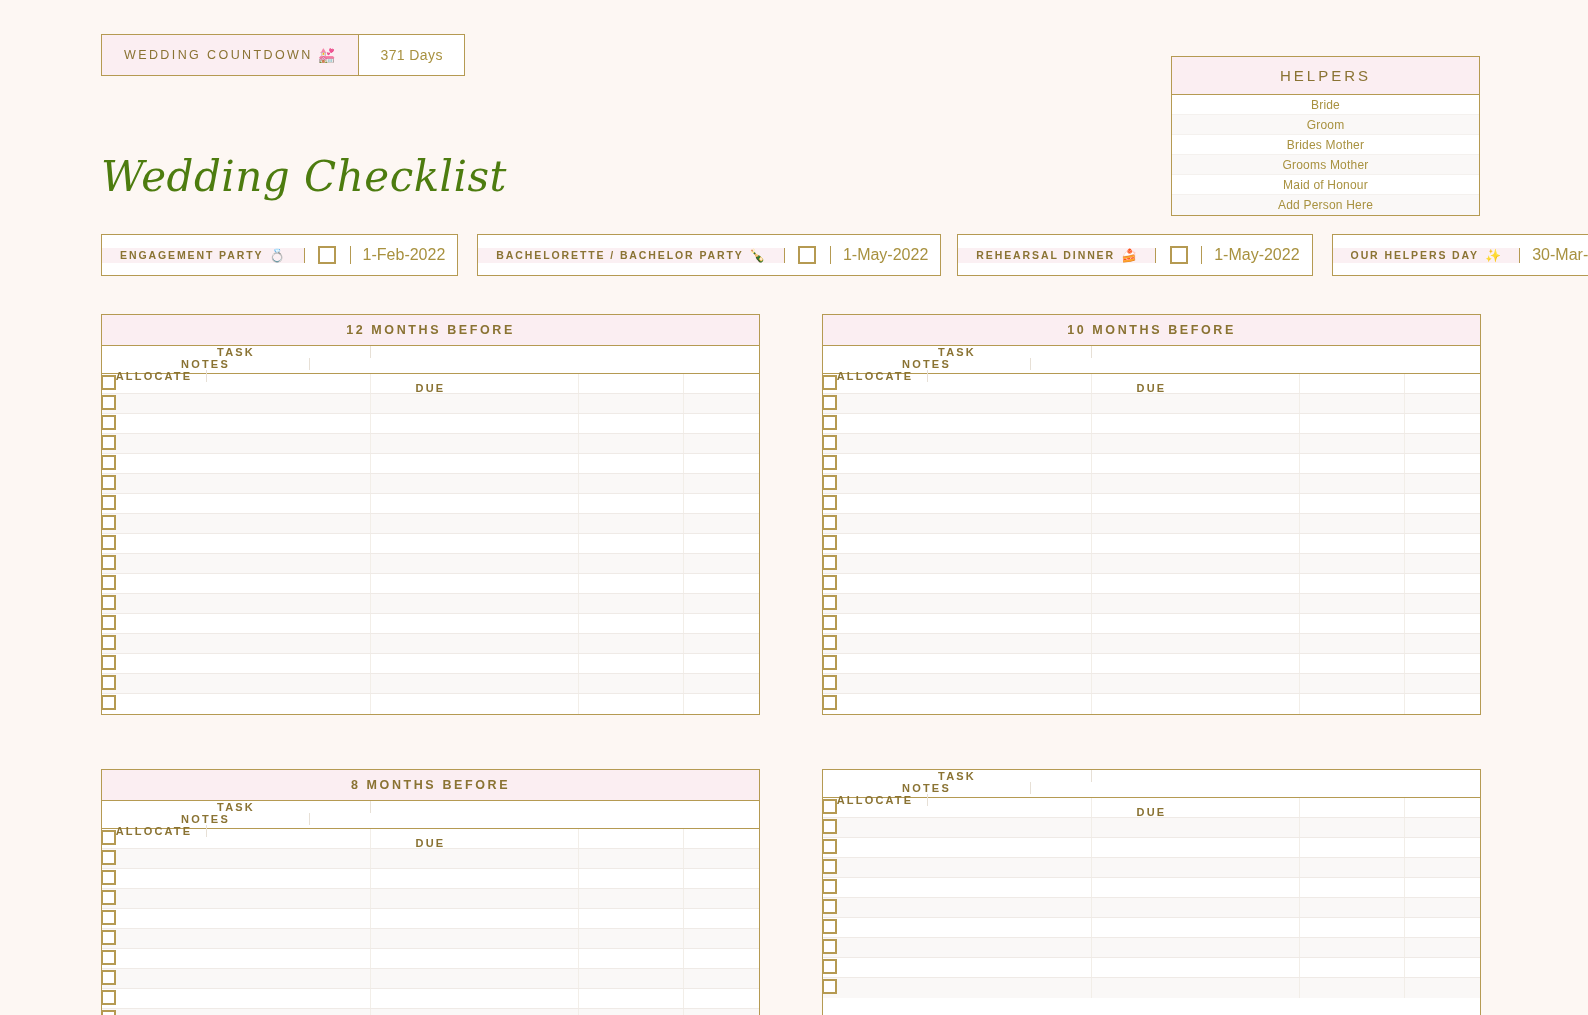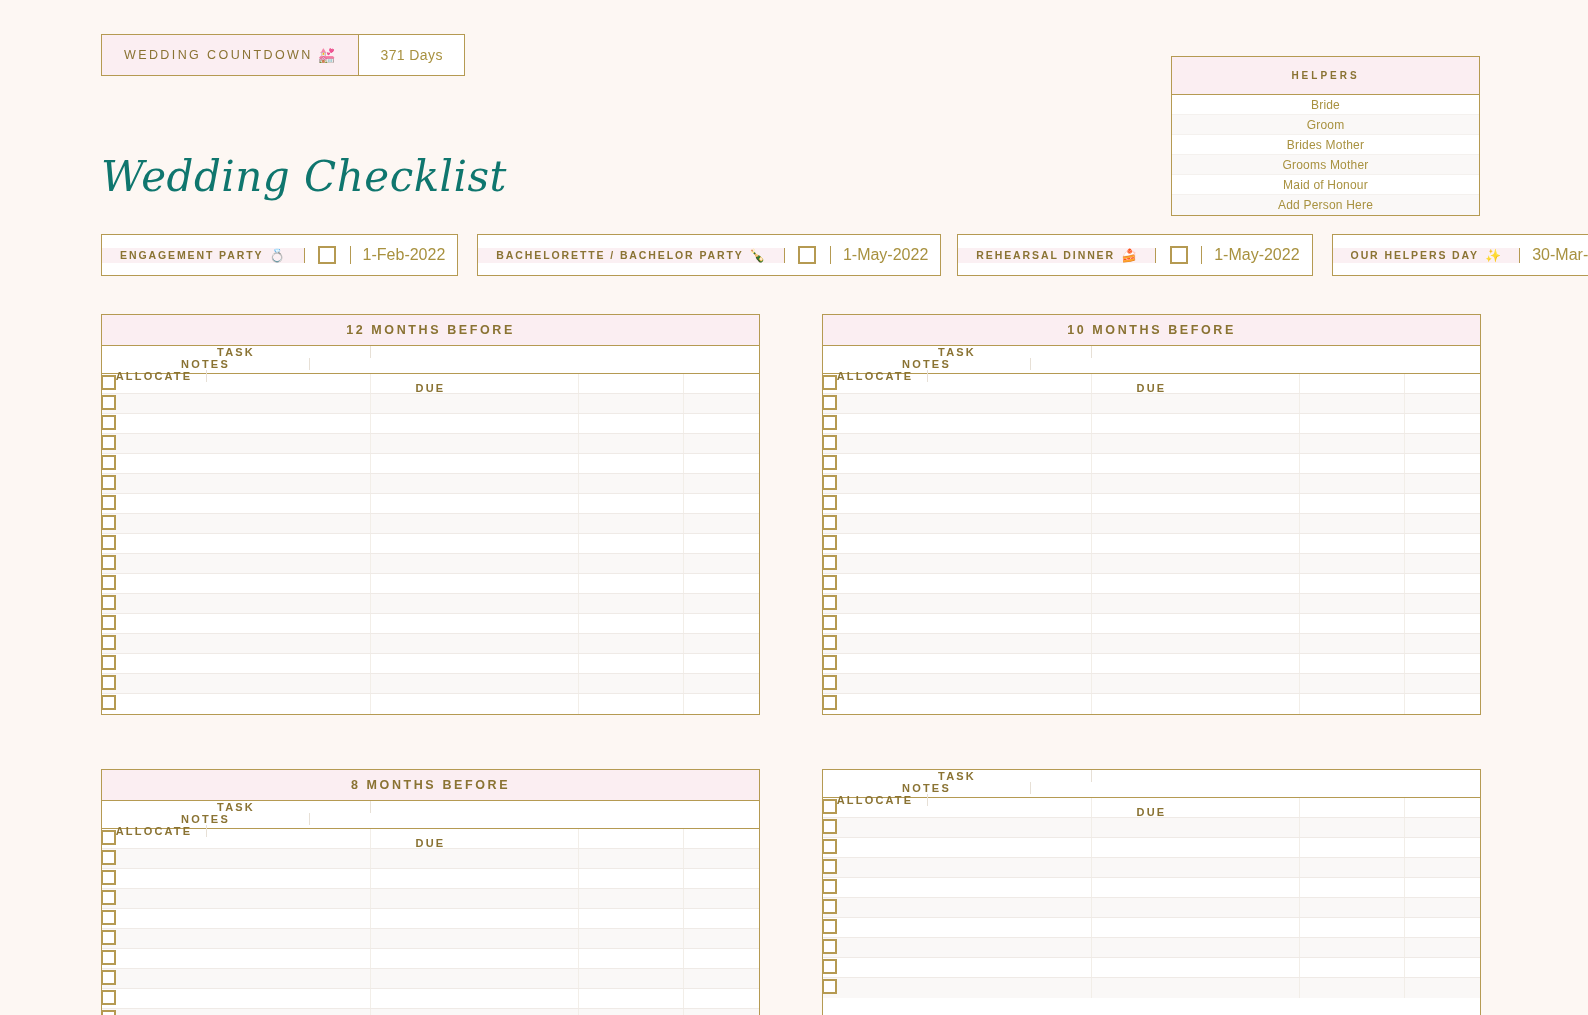--- a/index.html
+++ b/index.html
@@ -58,22 +58,22 @@
   .helpers{
     position:absolute; left:1171px; top:56px; width:309px;
     border:1px solid var(--gold);
     background:var(--white);
   }
   .helpers-title{
     background:var(--pink);
     border-bottom:1px solid var(--gold);
     height:38px;
     display:flex;align-items:center;justify-content:center;
-    font-size:10px;
-    font-weight:700;
+    font-size:15px;
+    font-weight:400;
     letter-spacing:3px;
     color:var(--gold-dark);
   }
   .helper-row{
     height:20px;
     display:flex;align-items:center;justify-content:center;
     font-size:12px;
     color:var(--gold-text);
     border-bottom:1px solid #f4f1ee;
     letter-spacing:.2px;
@@ -81,21 +81,21 @@
   .helper-row:nth-child(even){background:var(--row-alt);}
   .helper-row:last-child{border-bottom:none;}
 
   
   .main-title{
     position:absolute; left:101px; top:156px;
     font-family:"DejaVu Serif", serif;
     font-style:italic;
     font-weight:400;
     font-size:42px;
-    color:#0f766e;
+    color:#4d7c0f;
     letter-spacing:.5px;
     line-height:1;
   }
 
   
   .events{
     position:absolute; left:101px; top:234px; width:1380px;
     display:flex; align-items:flex-start;
   }
   .event{

